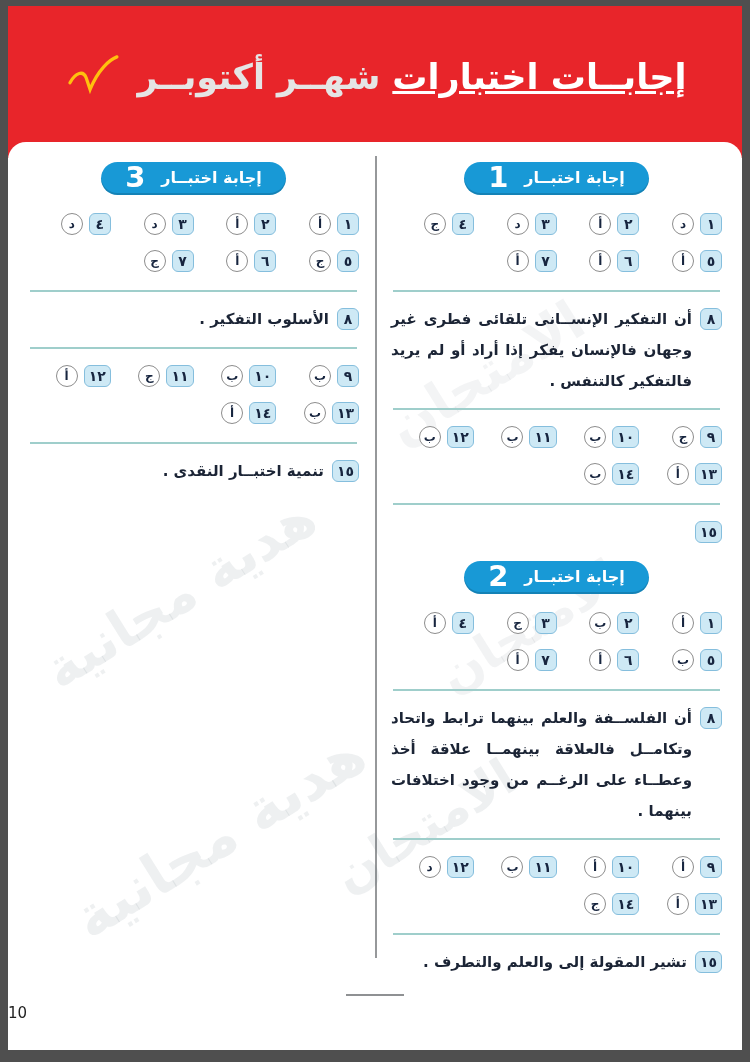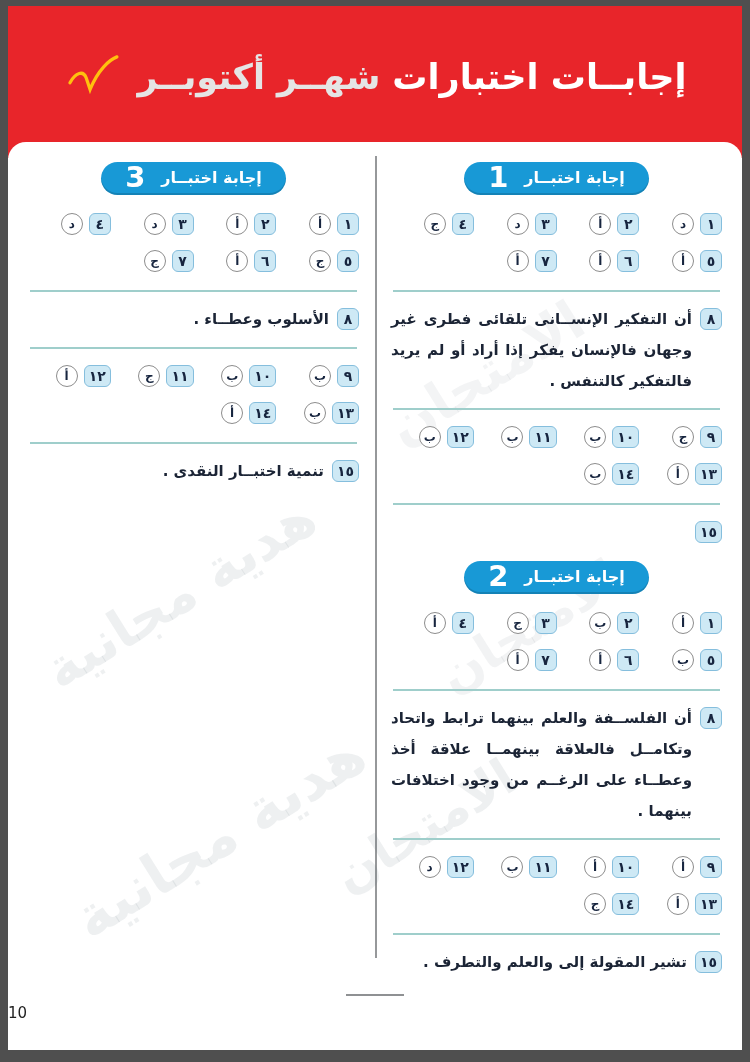--- a/index.html
+++ b/index.html
@@ -2,21 +2,21 @@
 <html lang="ar" dir="rtl"><head>
 <meta charset="utf-8">
 <style>
   html,body{margin:0;padding:0;}
   body{width:750px;height:1062px;overflow:hidden;font-family:"DejaVu Sans",sans-serif;}
   #frame{width:750px;height:1062px;box-sizing:border-box;background:#4f4f4f;padding:6px 8px 12px 8px;}
   #page{width:100%;height:100%;background:#fff;position:relative;overflow:hidden;}
 
   
   .banner{height:152px;background:#e8252a;display:flex;align-items:center;justify-content:center;gap:12px;padding-bottom:10px;box-sizing:border-box;}
-  .banner .t-white{color:#ffffff;font-size:35px;font-weight:800;}
+  .banner .t-white{color:#ffffff;font-size:35px;font-weight:800;text-decoration:underline;}
   .banner .t-yellow{color:#e5e5e5;font-size:35px;font-weight:800;}
   .banner svg{margin-right:4px;}
 
   
   .card{position:relative;margin-top:-16px;background:#fff;border-radius:18px 18px 0 0;height:calc(100% - 136px);box-sizing:border-box;}
   .vdivider{position:absolute;left:50%;top:14px;bottom:92px;width:2px;background:#96989a;z-index:0;}
   .cols{position:relative;z-index:1;display:flex;height:100%;padding:16px 4px 0;box-sizing:border-box;}
   .col{width:50%;padding:0 14px;box-sizing:border-box;}
 
   
@@ -252,21 +252,21 @@
                   <span class="circ">أ</span>
                 </div>
                 <div class="mcq-item">
                   <span class="numsq">٧</span>
                   <span class="circ">ج</span>
                 </div>
               </div>
               <div class="sep"></div>
               <div class="text-item">
                 <span class="numsq">٨</span>
-                <p class="txt">الأسلوب وعطــاء .</p>
+                <p class="txt">الأسلوب التفكير .</p>
               </div>
               <div class="sep"></div>
               <div class="mcq">
                 <div class="mcq-item">
                   <span class="numsq">٩</span>
                   <span class="circ">ب</span>
                 </div>
                 <div class="mcq-item">
                   <span class="numsq">١٠</span>
                   <span class="circ">ب</span>

